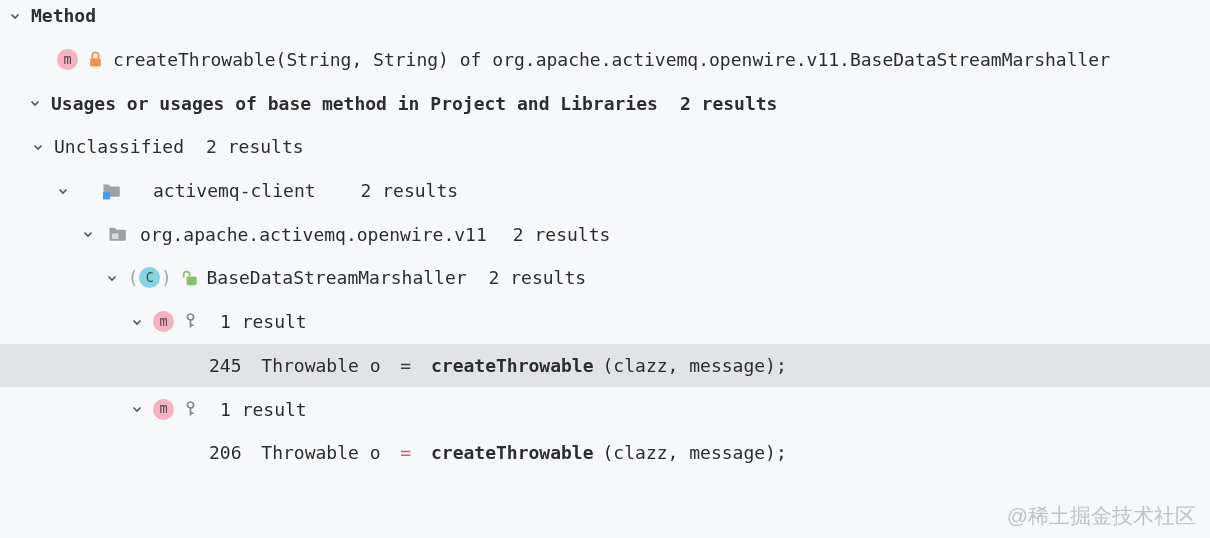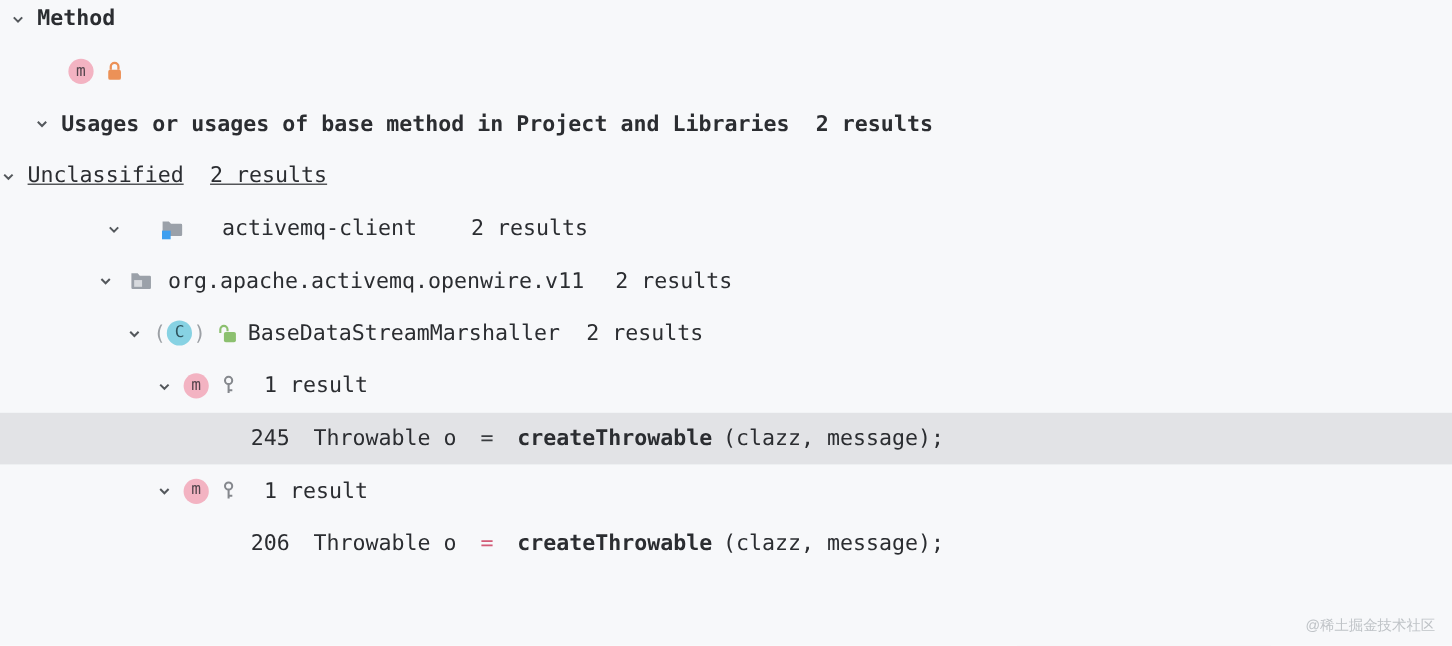--- a/index.html
+++ b/index.html
@@ -38,21 +38,21 @@
   .class-wrap { display:flex; align-items:center; column-gap:1px; }
   .paren { color:#9ca0a5; font-size:17px; }
   .icon { flex: 0 0 auto; display:block; }
   .lineno { margin-right: 10.8px; }
   .op { color: #d25b77; margin: 0 10.8px; }
   .selected .op { color: #3a3d40; }
   .watermark {
     position: absolute;
     right: 14px; bottom: 8px;
     color: #bfc3c7;
-    font-size: 12px;
+    font-size: 21px;
     font-family: "Liberation Sans", sans-serif;
   }
 </style>
 </head>
 <body>
 
 <div class="screen">
   <div class="rows">
 
     <div class="row" style="padding-left:8px;">
@@ -61,39 +61,40 @@
         </svg>
       <span class="bold">Method</span>
     </div>
 
     <div class="row" style="padding-left:57px;">
       <span class="badge m-badge"><span>m</span></span>
       <svg class="icon" width="17" height="19" viewBox="0 0 17 19">
         <path d="M5.3 8.2 V5.6 a3.2 3.2 0 0 1 6.4 0 V8.2" stroke="#ec9157" stroke-width="1.9" fill="none"></path>
         <rect x="3.2" y="8.2" width="10.6" height="8.3" rx="1.6" fill="#ec9157"></rect>
       </svg>
+      <span>createThrowable(String, String) of org.apache.activemq.openwire.v11.BaseDataStreamMarshaller</span>
     </div>
 
     <div class="row" style="padding-left:8px;margin-left:20px;">
       <svg class="chev" width="14" height="14" viewBox="0 0 14 14">
           <polyline points="3.5,5.5 7,9 10.5,5.5" fill="none" stroke="#54585c" stroke-width="1.7"></polyline>
         </svg>
       <span class="bold">Usages or usages of base method in Project and Libraries</span>
       <span class="bold count">2 results</span>
     </div>
 
-    <div class="row" style="text-decoration:underline;">
+    <div class="row" style="padding-left:31px;">
       <svg class="chev" width="14" height="14" viewBox="0 0 14 14">
           <polyline points="3.5,5.5 7,9 10.5,5.5" fill="none" stroke="#54585c" stroke-width="1.7"></polyline>
         </svg>
       <span>Unclassified</span>
       <span class="count">2 results</span>
     </div>
 
-    <div class="row" style="padding-left:88px;gap:32px;">
+    <div class="row" style="padding-left:56px;gap:32px;">
       <svg class="chev" width="14" height="14" viewBox="0 0 14 14">
           <polyline points="3.5,5.5 7,9 10.5,5.5" fill="none" stroke="#54585c" stroke-width="1.7"></polyline>
         </svg>
       <svg class="icon" width="19" height="18" viewBox="0 0 19 18">
         <path d="M1.5 2.5 h5.2 l1.8 2 H16.8 a1 1 0 0 1 1 1 v8.2 a1 1 0 0 1 -1 1 H2.5 a1 1 0 0 1 -1 -1 z" fill="#9ba1a9"></path>
         <rect x="1" y="10.2" width="7.2" height="7.2" fill="#3d9ff0"></rect>
       </svg>
       <span>activemq-client</span>
       <span class="count">2 results</span>
     </div>

